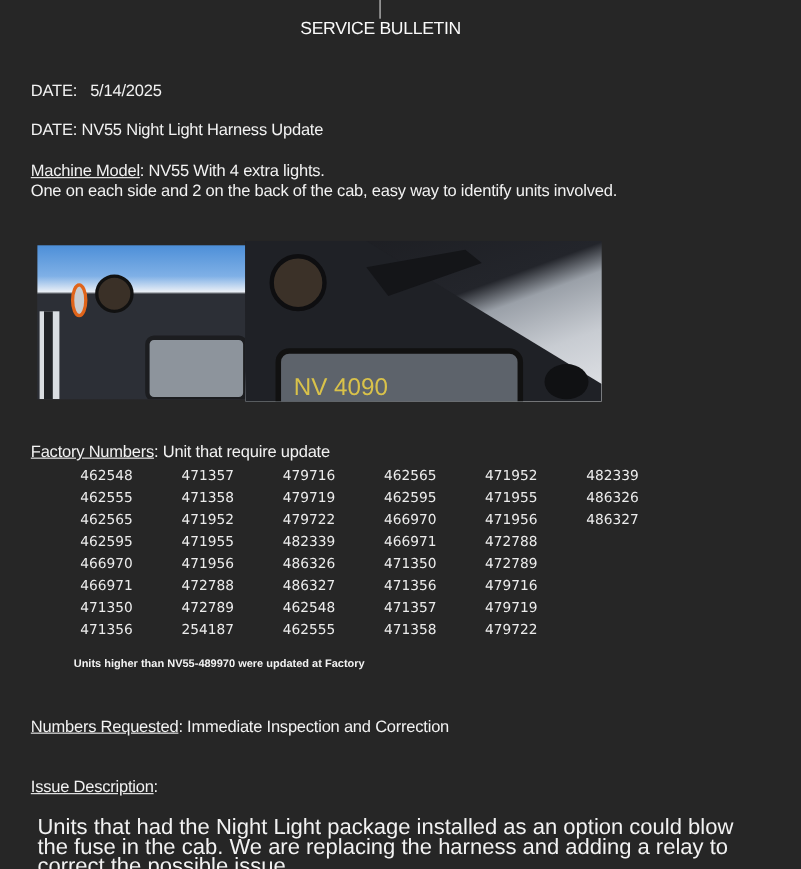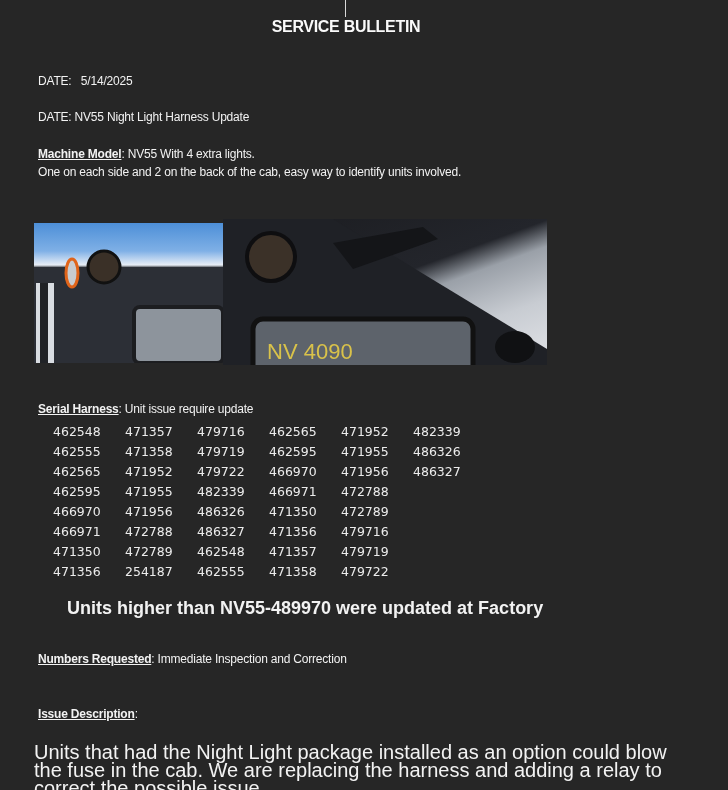--- a/index.html
+++ b/index.html
@@ -3,33 +3,33 @@
 <meta charset="utf-8">
 <style>
   html, body { margin:0; padding:0; }
   body {
     width:728px; height:790px; background:#262626; color:#f2f2f2;
     font-family:"Liberation Sans", sans-serif; position:relative; overflow:hidden;
   }
   .vline { position:absolute; left:345px; top:0; width:1px; height:17px; background:#d8d8d8; }
   .title {
     position:absolute; top:18px; left:0; width:692px; text-align:center;
-    font-weight:bold; font-size:16px; letter-spacing:-0.3px; color:#fafafa;
+    font-weight:normal; font-size:16px; letter-spacing:-0.3px; color:#fafafa;
   }
-  .line { position:absolute; left:38px; font-size:12px; white-space:nowrap; letter-spacing:-0.2px; }
-  .lbl { font-weight:bold; text-decoration:underline; }
+  .line { position:absolute; left:28px; font-size:15px; white-space:nowrap; letter-spacing:-0.2px; }
+  .lbl { font-weight:normal; text-decoration:underline; }
   .photo { position:absolute; overflow:hidden; }
   .p1 { left:34px; top:223px; width:189px; height:140px;
         background:linear-gradient(180deg,#4d8fd8 0%,#7fb0e6 20%,#e8eef6 30%,#303338 32%,#2b2e35 100%); }
   .p2 { left:223px; top:219px; width:324px; height:146px;
         background:linear-gradient(160deg,#1b1c20 0%,#23252b 45%,#9aa0a8 55%,#c8ccd2 75%,#e2e4e8 100%); }
   .serials { position:absolute; left:53px; top:424px; font-family:"DejaVu Sans", sans-serif; font-size:12.5px; color:#ececec; }
   .srow { height:20px; display:flex; }
-  .scell { width:72px; }
-  .note { position:absolute; left:67px; top:598px; font-weight:bold; font-size:18px;text-align:center; }
+  .scell { width:72px;margin-left:20px; }
+  .note { position:absolute; left:67px; top:598px; font-weight:bold; font-size:10px;text-align:center; }
   .desc { position:absolute; left:34px; top:743px; width:640px; font-size:20px; line-height:18px; }
 </style>
 </head>
 <body>
 
 <div class="vline"></div>
 <div class="title">SERVICE BULLETIN</div>
 
 <div class="line" style="top:74px">
   <span>DATE:</span>&nbsp;&nbsp;&nbsp;<span>5/14/2025</span>
@@ -60,21 +60,21 @@
     <polygon points="0,0 110,0 324,130 324,146 0,146" fill="#1f2126"></polygon>
     <polygon points="110,24 200,8 215,20 130,50" fill="#141518"></polygon>
     <circle cx="48" cy="38" r="24" fill="#3b3128" stroke="#0e0e10" stroke-width="4"></circle>
     <ellipse cx="292" cy="128" rx="20" ry="16" fill="#101113"></ellipse>
     <rect x="30" y="100" width="220" height="60" rx="10" fill="#5d636b" stroke="#111" stroke-width="5"></rect>
     <text x="44" y="140" fill="#d9c24a" font-size="22" font-family="Liberation Sans, sans-serif">NV  4090</text>
   </svg>
 </div>
 
 <div class="line" style="top:402px">
-  <span class="lbl">Serial Harness</span><span>: Unit issue require update</span>
+  <span class="lbl">Factory Numbers</span><span>: Unit that require update</span>
 </div>
 
 <div class="serials" id="serials">
     <div class="srow">
       <div class="scell">462548</div>
       <div class="scell">471357</div>
       <div class="scell">479716</div>
       <div class="scell">462565</div>
       <div class="scell">471952</div>
       <div class="scell">482339</div>

